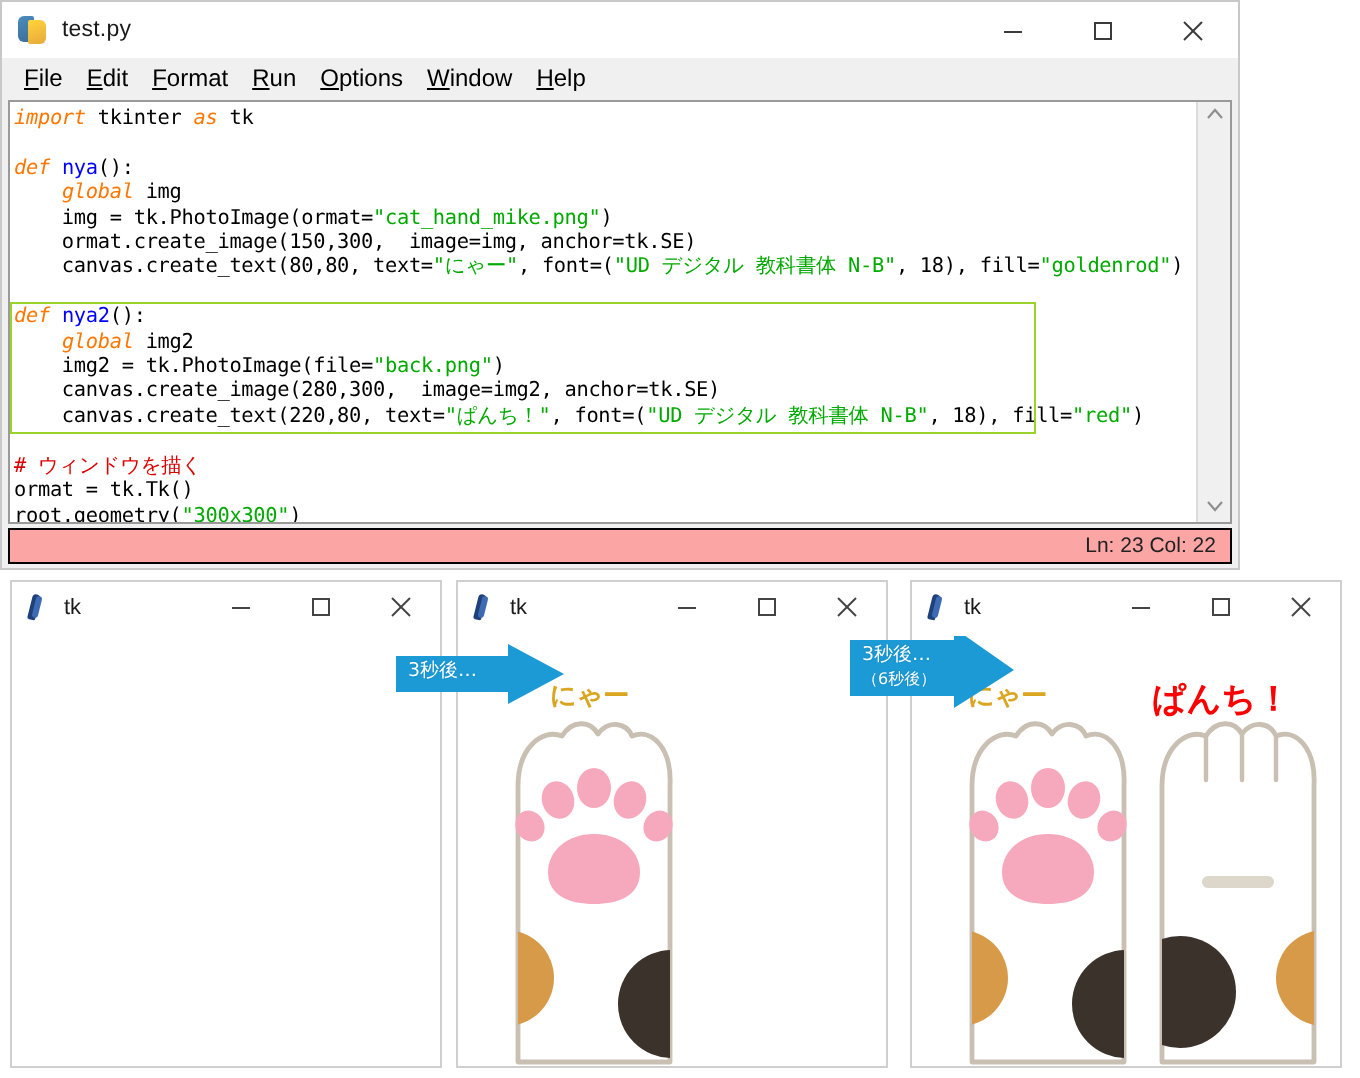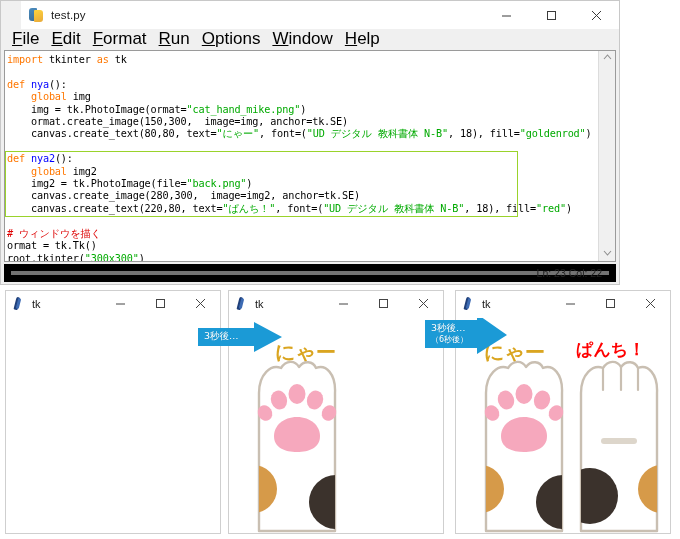--- a/index.html
+++ b/index.html
@@ -15,21 +15,20 @@
   #idle-window{
     position:absolute;left:0;top:0;width:620px;height:285px;
     background:#f0f0f0;
     border:1px solid #c8c8c8;
     box-sizing:border-box;
   }
   .titlebar{
     height:28px;display:flex;align-items:center;
     background:#ffffff;
     position:relative;
-    margin-left:20px;
   }
   .title-icon{
     width:16px;height:16px;margin-left:7px;margin-right:7px;
     position:relative;flex:0 0 auto;
   }
   .title-icon .pyl{
     position:absolute;left:1px;top:1px;width:8px;height:13px;
     background:linear-gradient(160deg,#4b8bbe 0%,#3a6f99 100%);
     border-radius:3px 1px 1px 3px;
   }
@@ -45,41 +44,41 @@
     font-size:11px;color:#3b3b3b;
   }
   .win-btn svg{display:block;}
 
   .menubar{
     height:19px;display:flex;align-items:center;
     background:#f0f0f0;padding-left:5px;
     border-bottom:0px;
   }
   .menu-item{
-    font-size:17px;color:#000;padding:1px 6px;cursor:default;
+    font-size:12px;color:#000;padding:1px 6px;cursor:default;
     font-family:"Liberation Sans",sans-serif;
   }
   .menu-item u{text-decoration:underline;}
 
   .code-wrap{
     position:absolute;left:3px;top:49px;right:3px;bottom:22px;
     background:#ffffff;border:1px solid #9a9a9a;box-sizing:border-box;
     display:flex;
   }
   .code-area{
     flex:1 1 auto;overflow:hidden;position:relative;
     padding:3px 0 0 2px;
   }
   pre.code{
     margin:0;font-family:"DejaVu Sans Mono","Liberation Mono",monospace;
     font-size:10.2px;line-height:12.4px;
     color:#000000;white-space:pre;
     letter-spacing:-0.15px;
   }
-  .k-kw{color:#ff7700;}       
+  .k-kw{color:#ff7700;font-style:italic;}       
   .k-fn{color:#0000ff;}       
   .k-str{color:#00aa00;}      
   .k-cmt{color:#dd0000;margin-top:20px;}      
   .k-def{color:#000000;}
 
   
   .hl-box{
     position:absolute;left:0px;top:0px;
     border:1.6px solid #9ad32b;
     box-sizing:border-box;
@@ -89,22 +88,22 @@
   .vscroll{
     width:16px;flex:0 0 16px;background:#f0f0f0;
     border-left:1px solid #dcdcdc;
     display:flex;flex-direction:column;justify-content:space-between;
     align-items:center;
   }
   .vscroll .arr{font-size:8px;color:#8f8f8f;line-height:1;padding:3px 0;}
 
   .statusbar{
     position:absolute;left:3px;right:3px;bottom:2px;height:18px;
-    background:#737373;display:flex;align-items:center;justify-content:flex-end;
-    border:7px solid #000000;box-sizing:border-box;
+    background:#fca5a5;display:flex;align-items:center;justify-content:flex-end;
+    border:1px solid #000000;box-sizing:border-box;
   }
   .statusbar span{font-size:10.5px;color:#222;margin-right:7px;}
 
   
   .tkwin{
     position:absolute;top:290px;width:216px;height:244px;
     background:#ffffff;border:1px solid #cfcfcf;box-sizing:border-box;
     box-shadow:0 0 0 0 rgba(0,0,0,0);
   }
   .tk-title{
@@ -120,21 +119,21 @@
     position:absolute;left:5px;top:1px;width:3px;height:11px;
     background:#3d6bb3;transform:rotate(14deg);border-radius:2px;
   }
   .tk-title-text{font-size:11px;color:#1a1a1a;}
   .tk-btns{position:absolute;right:0;top:0;height:25px;display:flex;}
   .tk-btn{width:40px;height:25px;display:flex;align-items:center;justify-content:center;}
   .tk-canvas{position:absolute;left:0;top:25px;right:0;bottom:0;background:#ffffff;overflow:hidden;}
 
   .nya-text{
     position:absolute;font-family:"DejaVu Sans","Liberation Sans",sans-serif;
-    font-size:20px;font-weight:bold;color:#daa520;white-space:nowrap;
+    font-size:13px;font-weight:bold;color:#daa520;white-space:nowrap;
   }
   .punch-text{
     position:absolute;font-family:"DejaVu Sans","Liberation Sans",sans-serif;
     font-size:17px;font-weight:bold;color:#ff0000;white-space:nowrap;text-align:right;
   }
 
   
   .arrow{
     position:absolute;width:86px;height:48px;
   }
@@ -198,21 +197,21 @@
 <span class="k-def">    canvas.create_text(80,80, text=</span><span class="k-str">"にゃー"</span><span class="k-def">, font=(</span><span class="k-str">"UD デジタル 教科書体 N-B"</span><span class="k-def">, 18), fill=</span><span class="k-str">"goldenrod"</span><span class="k-def">)</span>
 
 <span class="k-kw">def</span><span class="k-def"> </span><span class="k-fn">nya2</span><span class="k-def">():</span>
 <span class="k-def">    </span><span class="k-kw">global</span><span class="k-def"> img2</span>
 <span class="k-def">    img2 = tk.PhotoImage(file=</span><span class="k-str">"back.png"</span><span class="k-def">)</span>
 <span class="k-def">    canvas.create_image(280,300,  image=img2, anchor=tk.SE)</span>
 <span class="k-def">    canvas.create_text(220,80, text=</span><span class="k-str">"ぱんち！"</span><span class="k-def">, font=(</span><span class="k-str">"UD デジタル 教科書体 N-B"</span><span class="k-def">, 18), fill=</span><span class="k-str">"red"</span><span class="k-def">)</span>
 
 <span class="k-cmt"># ウィンドウを描く</span>
 <span class="k-def">ormat = tk.Tk()</span>
-<span class="k-def">root.tkinter(</span><span class="k-str">"300x300"</span><span class="k-def">)</span>
+<span class="k-def">root.geometry(</span><span class="k-str">"300x300"</span><span class="k-def">)</span>
 
 
 
 
 
 
 </pre>
       <div class="hl-box" id="hl-box" style="left: 0px; top: 100.2px; width: 513px; height: 66px; border-color: rgb(154, 211, 43);"></div>
 
     </div>

